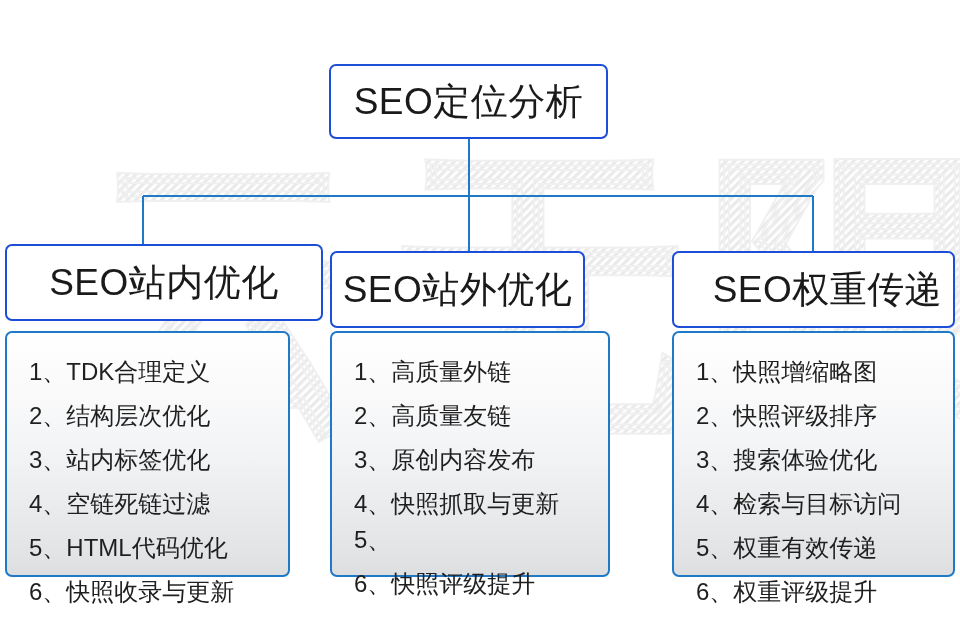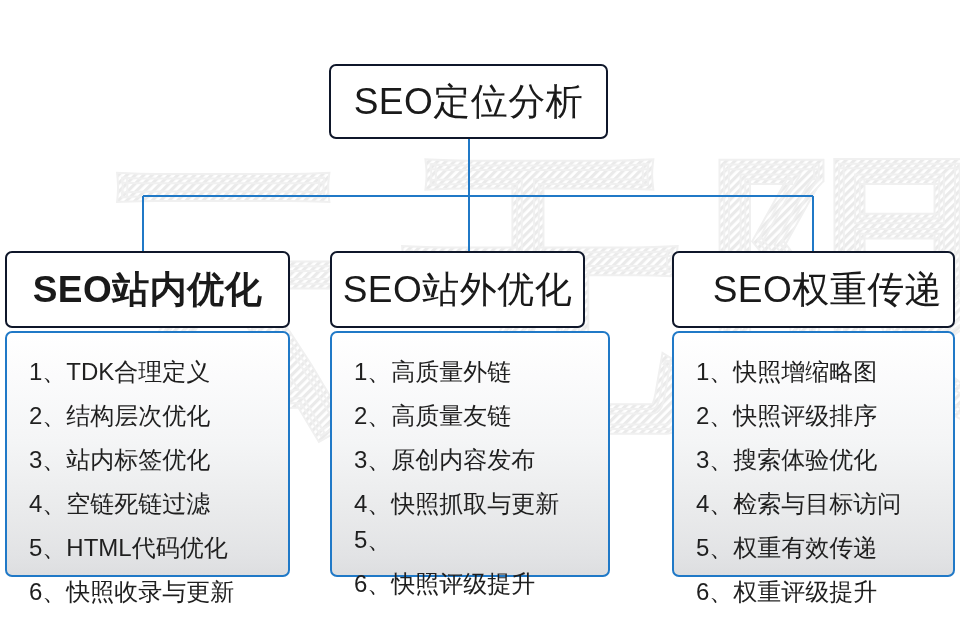--- a/index.html
+++ b/index.html
@@ -37,21 +37,21 @@
     width: 960px; height: 641px;
     z-index: 1;
     pointer-events: none;
   }
 
   
   .node-box {
     position: absolute;
     z-index: 2;
     background: #ffffff;
-    border: 2px solid #0f172a;
+    border: 2px solid #1d4ed8;
     border-radius: 7px;
     display: flex;
     align-items: center;
     justify-content: center;
     color: #1a1a1a;
   }
 
   #root-box {
     left: 329px; top: 64px;
     width: 279px; height: 75px;
@@ -91,21 +91,21 @@
     display: flex;
     align-items: baseline;
   }
   .li-num {
     display: inline-block;
     text-align: left;
   }
   .li-text { display: inline-block; margin-top: 8px; }
 
   
-  #hdr-left  { left: 5px;   top: 251px; width: 285px; font-weight: bold; }
+  #hdr-left  { left: 5px;   top: 244px; width: 318px; }
   #list-left { left: 5px;   top: 331px; width: 285px; height: 246px; padding-left: 22px; }
 
   #hdr-mid   { left: 330px; top: 251px; width: 255px; }
   #list-mid  { left: 330px; top: 331px; width: 280px; height: 246px; padding-left: 22px; }
 
   #hdr-right { left: 672px; top: 251px; width: 283px; padding-left: 28px; }
   #list-right{ left: 672px; top: 331px; width: 283px; height: 246px; padding-left: 22px; }
 </style>
 </head>
 <body>

